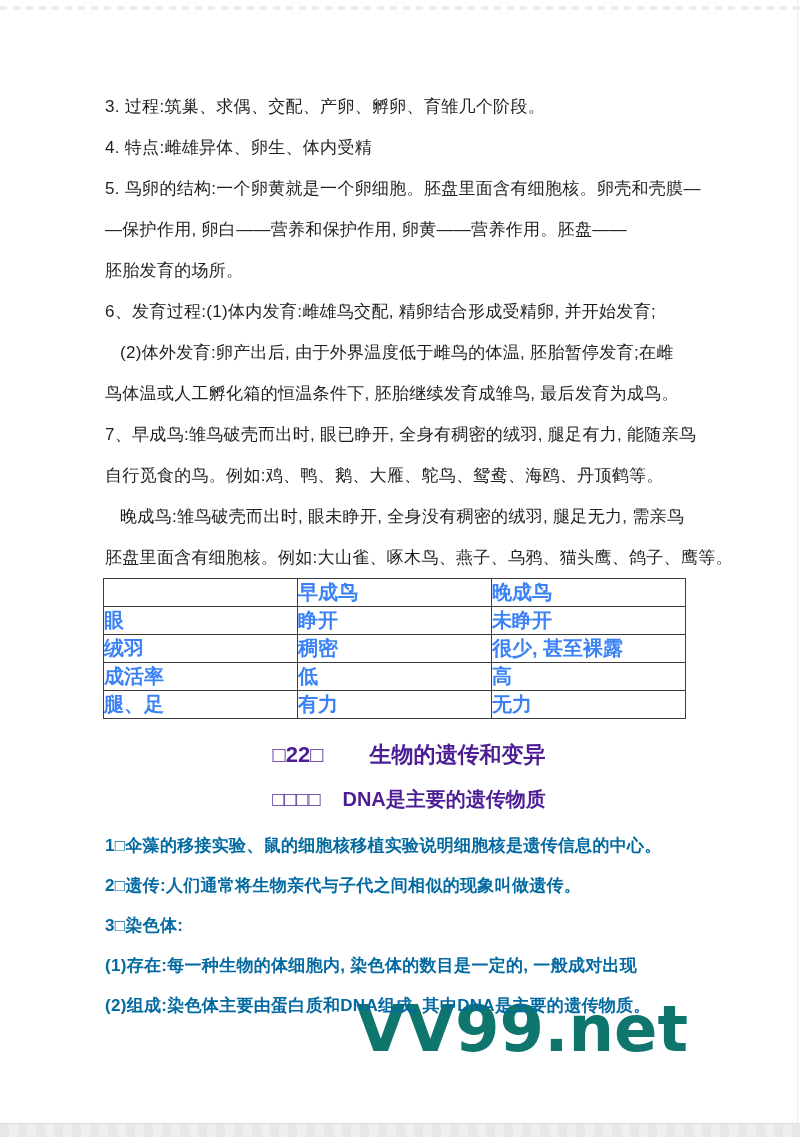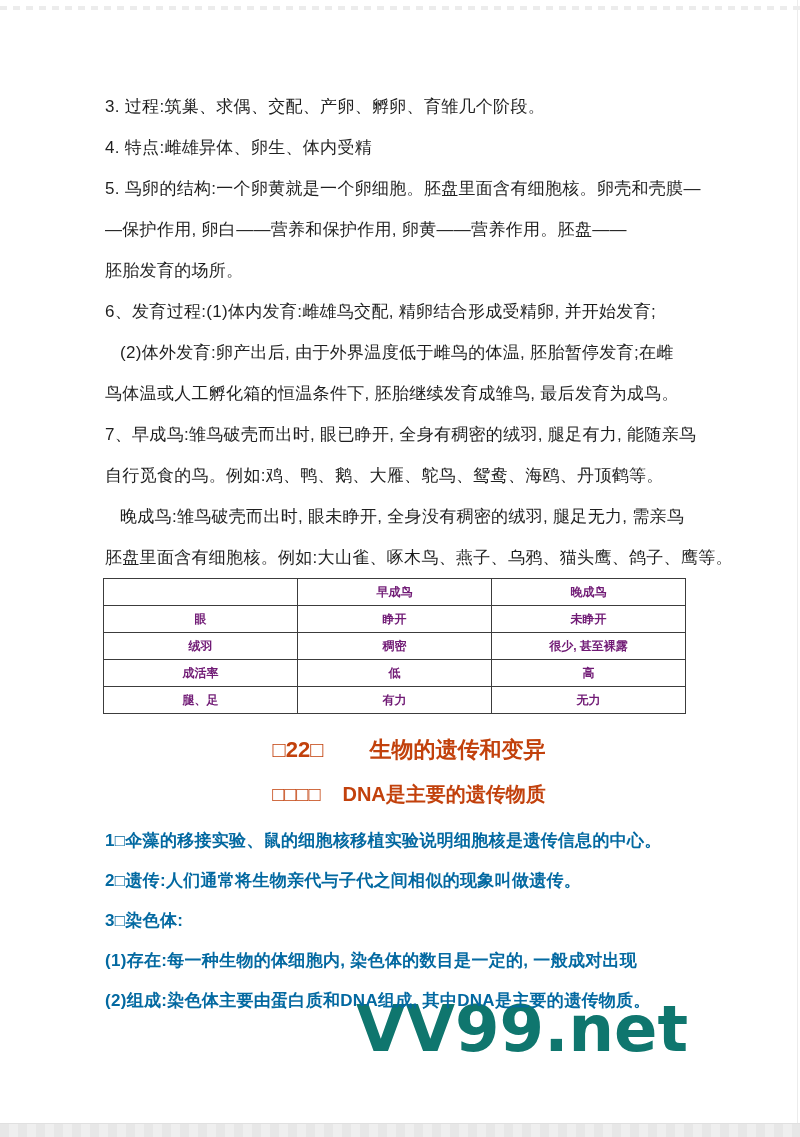--- a/index.html
+++ b/index.html
@@ -43,27 +43,27 @@
     white-space:nowrap; color:#1f1f1f;
   }
   .indent { padding-left:15px; }
   .cmp-table {
     border-collapse:collapse; table-layout:fixed;
     width:581px; margin-left:-2px;
   }
   .cmp-table td {
     border:1px solid #3c3c3c;
     width:193px; height:26px;
-    text-align:center; vertical-align:middle;
-    font-size:12px; font-weight:700; color:#701a75;
+    vertical-align:middle;
+    font-size:20px; font-weight:700; color:#3b82f6;
     padding:0; overflow:hidden; white-space:nowrap;
   }
   .heading {
     display:flex; justify-content:center; align-items:center;
-    font-weight:700; color:#c2410c; white-space:nowrap;
+    font-weight:700; color:#4c1d95; white-space:nowrap;
   }
   .h1 { margin-top:14px; height:44px; font-size:22px; column-gap:46px; }
   .h2 { height:44px; font-size:20px; column-gap:22px; }
   .items { margin-top:4px; }
   .item-line {
     height:40px; display:flex; align-items:center;
     font-size:17px; font-weight:700; letter-spacing:0.3px;
     white-space:nowrap; color:#0369a1;
   }
 </style>

